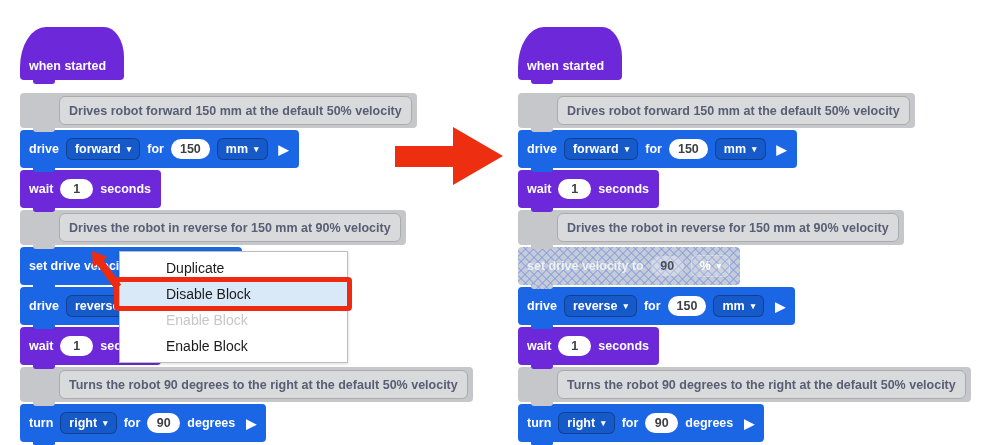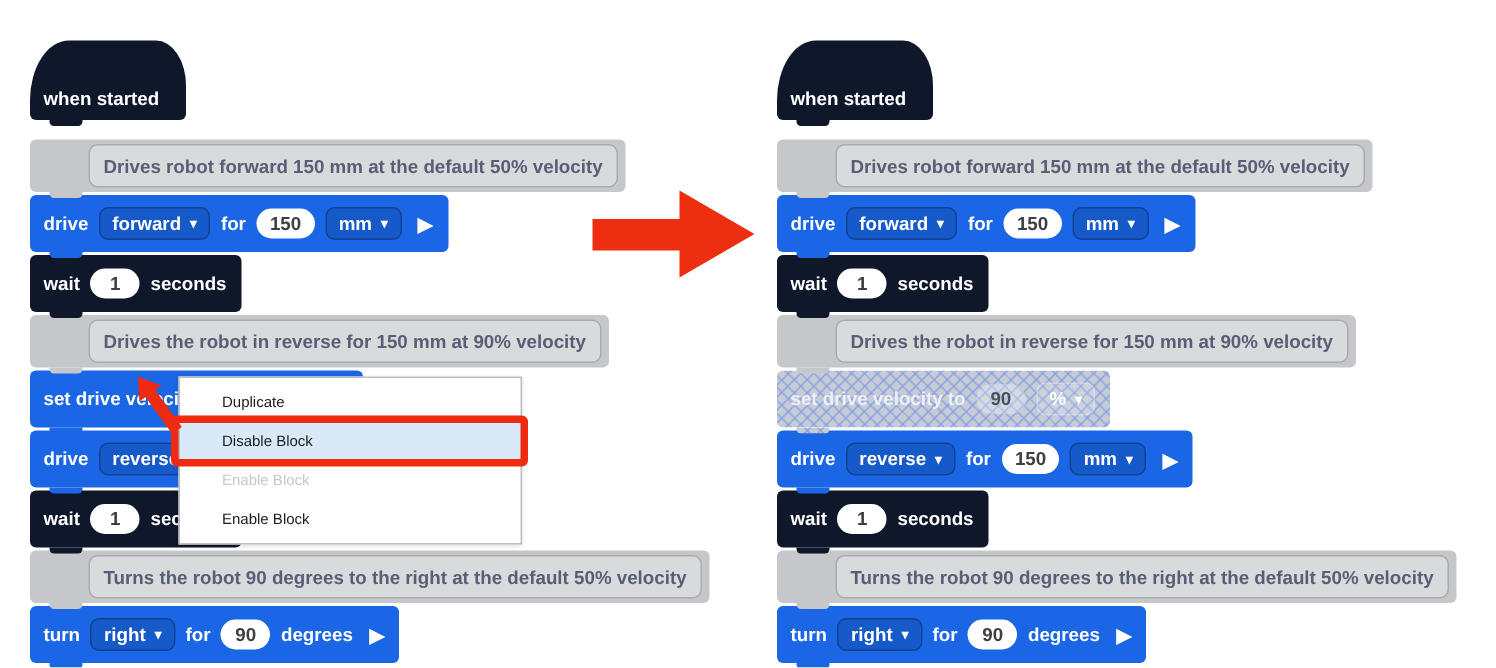--- a/index.html
+++ b/index.html
@@ -11,21 +11,21 @@
   .panel.left{left:20px;}
   .panel.right{left:518px;}
   .row{position:relative;display:flex;align-items:center;gap:7px;
        width:fit-content;white-space:nowrap;margin-top:2px;
        font-size:12.5px;font-weight:600;color:#fff;}
   .row.stack{height:38px;border-radius:4px;padding:0 10px 0 9px;}
   .row.hat{height:46px;width:95px;padding:0 0 7px 9px;align-items:flex-end;
            border-radius:26px 20px 4px 4px / 40px 30px 4px 4px;}
   .row.hat + .row.comment{margin-top:13px;}
   .row.blue{background:#1A66E4;}
-  .row.orange{background:#0f172a;}
+  .row.orange{background:#6d28d9;}
   .row.sliver{height:8px;width:135px;border-radius:4px 4px 0 0;margin-top:4px;padding:0;}
   .row.hat::after,.row.stack::after,.row.comment::after{
        content:"";position:absolute;left:13px;bottom:-4px;width:22px;height:4px;
        background:inherit;border-radius:0 0 3px 3px;}
   .row.disabled{background-color:#C7CBD6;
        background-image:
          repeating-linear-gradient(45deg, rgba(128,158,226,.6) 0 1.4px, transparent 1.4px 6px),
          repeating-linear-gradient(135deg, rgba(128,158,226,.6) 0 1.4px, transparent 1.4px 6px);}
   .row.disabled .blk-label{color:#EDF0F6;}
   .blk-oval{background:#fff;color:#3c3f44;border-radius:14px;padding:3px 9px;
@@ -41,21 +41,21 @@
   .row.comment{height:35px;background:#C5C7CA;border-radius:4px;padding:0 5px 0 0;
                align-items:center;}
   .bubble{margin-left:39px;height:27px;display:inline-flex;align-items:center;
           background:#D9DADB;border:1px solid #A9ABAD;border-radius:6px;padding:0 9px;
           color:#575E75;font-size:12.5px;font-weight:600;white-space:nowrap;}
 
   
   .menu{position:absolute;left:119px;top:251px;width:227px;z-index:60;background:#fff;
         border:1px solid #BDBDBD;padding:3px 0;box-shadow:0 1px 3px rgba(0,0,0,.15);}
   .menu-item{position:relative;height:26px;display:flex;align-items:center;
-             padding-left:28px;font-size:10px;color:#1b1b1b;}
+             padding-left:46px;font-size:14px;color:#1b1b1b;}
   .menu-item.highlighted{background:#D9E9F8;}
   .menu-item.disabled{color:#C7C7C7;}
   .sel-box{position:absolute;left:-6px;right:-5px;top:-4px;bottom:-4px;
            border:5px solid #EE2B10;border-radius:4px;pointer-events:none;}
 
   
   .big-arrow{position:absolute;left:395px;top:127px;width:108px;height:58px;z-index:30;}
   .big-arrow .shaft{position:absolute;left:0;top:19px;width:60px;height:21px;background:#EE2E11;}
   .big-arrow .head{position:absolute;left:58px;top:0;width:0;height:0;
         border-top:29px solid transparent;border-bottom:29px solid transparent;

